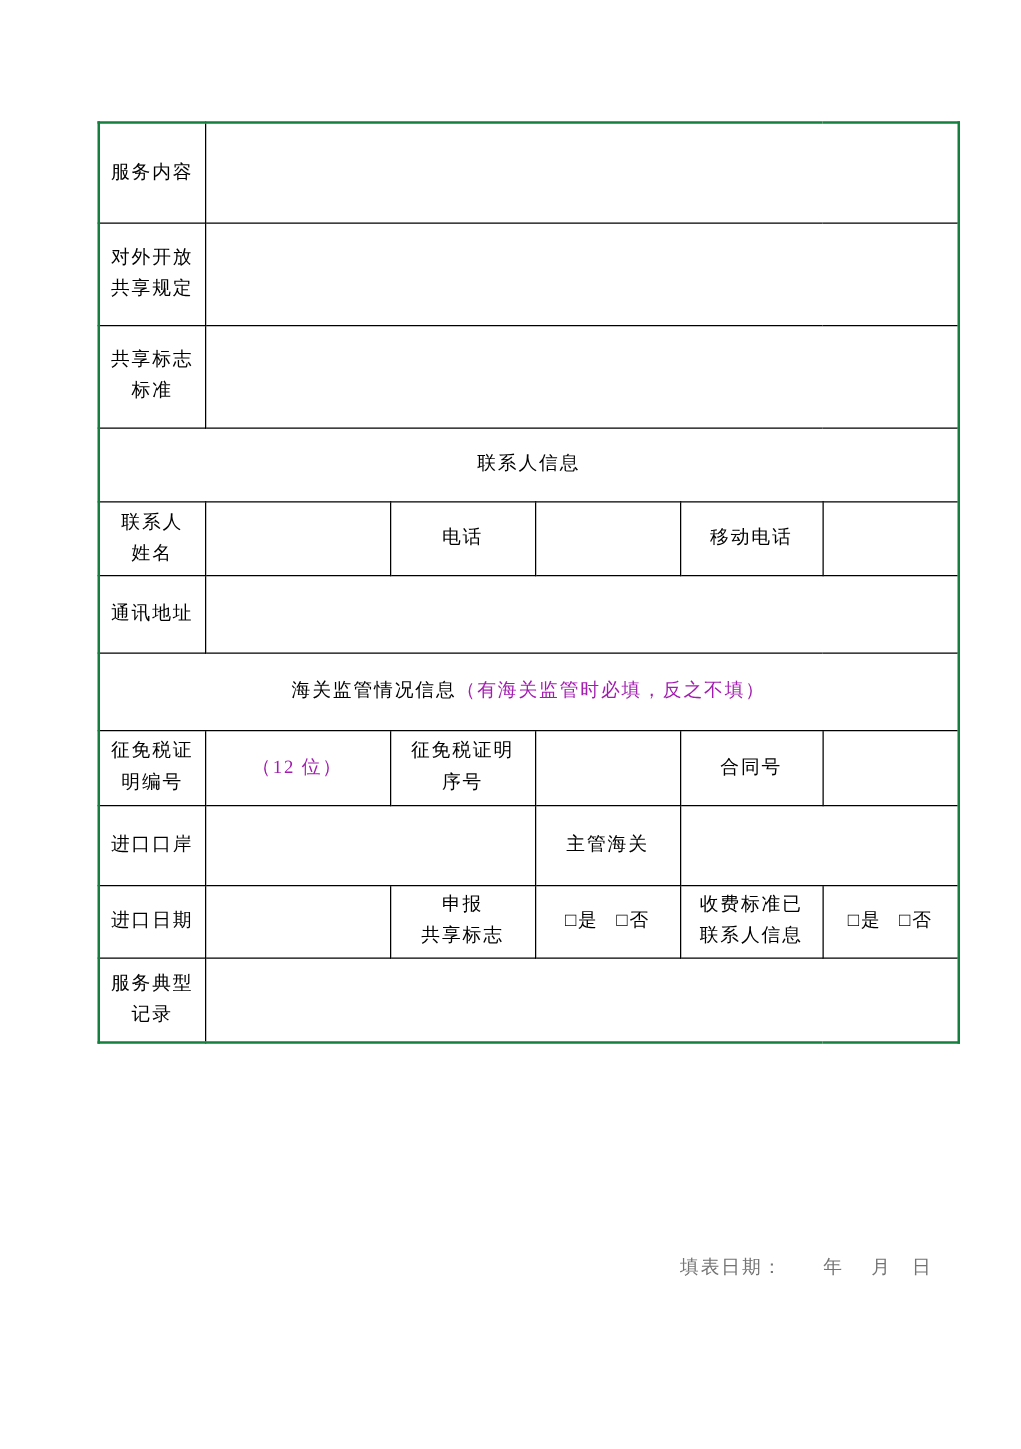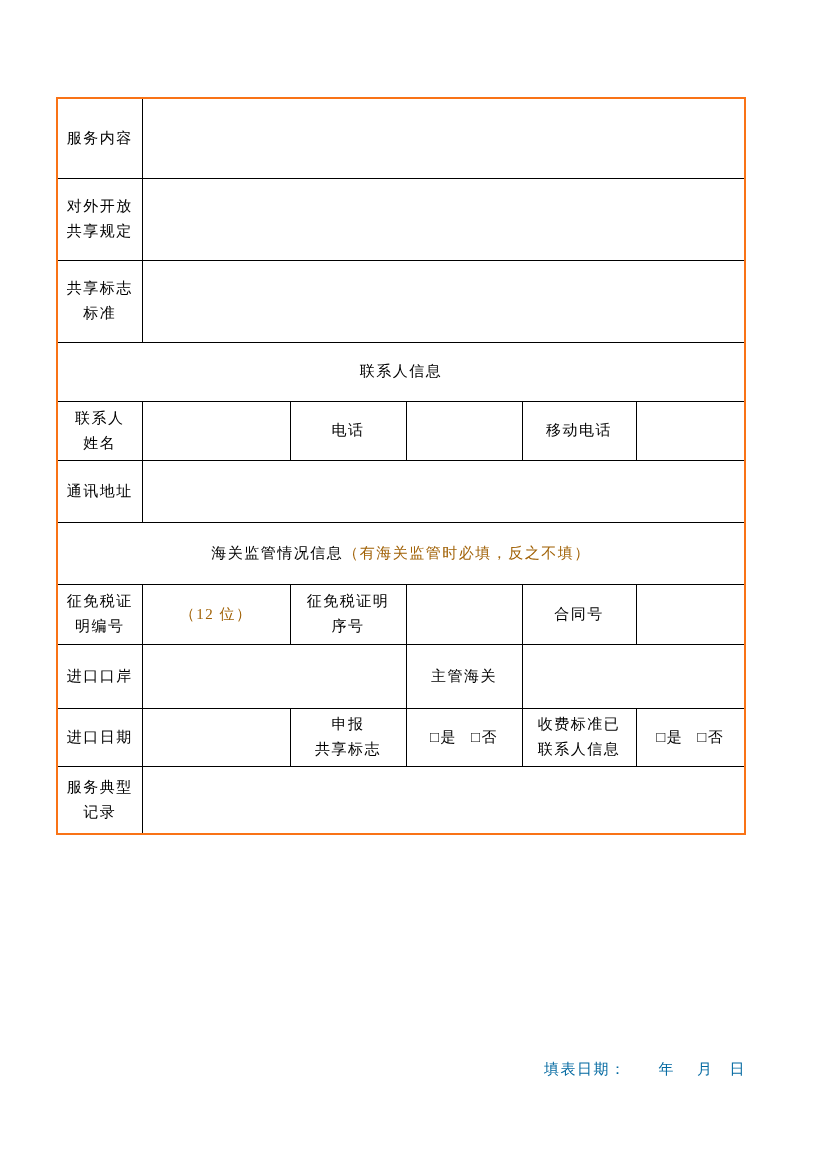--- a/index.html
+++ b/index.html
@@ -10,50 +10,50 @@
     color: #000000;
   }
   .page {
     position: relative;
     width: 817px; height: 1159px;
     background: #ffffff;
     overflow: hidden;
   }
   table.form {
     position: absolute;
-    left: 56px; top: 97px;
+    left: 78px; top: 97px;
     width: 688px;
     border-collapse: collapse;
     table-layout: fixed;
-    border: 2px solid #f97316;
+    border: 2px solid #15803d;
   }
   td {
     border: 1px solid #000000;
     text-align: center;
     vertical-align: middle;
     font-size: 15px;
     line-height: 25px;
     letter-spacing: 1.5px;
     padding: 2px;
     color: #000000;
     white-space: pre-line;
   }
   td.mixed { white-space: normal; }
-  .red { color: #a16207; }
+  .red { color: #a21caf; }
   .cb { display: inline-block; cursor: pointer; }
   .cb + .cb { margin-left: 14px; }
   .footer {
     position: absolute;
-    left: 64px; top: 1060px;
+    left: 64px; top: 1004px;
     width: 688px;
     text-align: right;
     font-size: 15px;
     letter-spacing: 1.5px;
     padding-right: 6px;
-    color: #0369a1;
+    color: #737373;
   }
   .footer .unit-year  { margin-left: 32px; }
   .footer .unit-month { margin-left: 22px; }
   .footer .unit-day   { margin-left: 16px; }
 </style>
 </head>
 <body>
 
 <div class="page">
 

